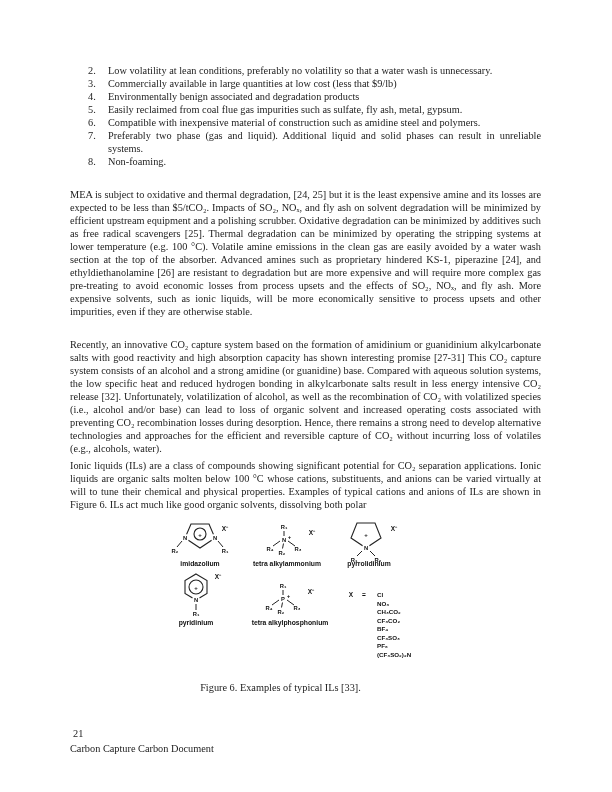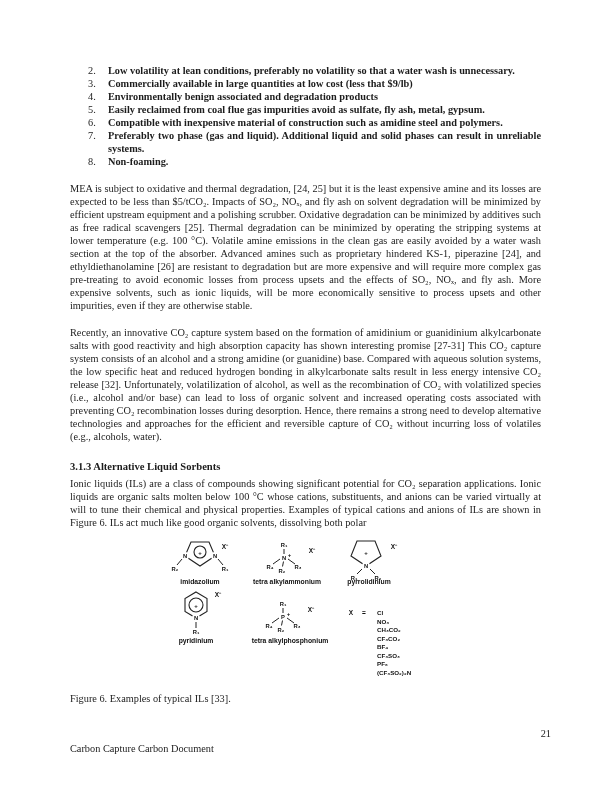--- a/index.html
+++ b/index.html
@@ -6,27 +6,27 @@
   html,body { background:#ffffff; }
   .page {
     position:relative; width:612px; height:792px; background:#fff;
     color:#1c1c1c; font-family:"Liberation Serif", serif;
     font-size:10.3px; line-height:13px; overflow:hidden;
   }
   .content { position:absolute; left:70px; top:64px; width:471px; }
   .num-list { }
   .li { display:flex; }
   .li-num { flex:0 0 20px; margin-left:18px; }
-  .li-text { flex:1; text-align:justify;font-weight:bold; }
-  .para { text-align:justify; margin-top:14px; }
+  .li-text { flex:1; text-align:justify; }
+  .para { text-align:justify; margin-top:20px; }
   .heading { font-weight:bold; font-size:10.6px; margin-top:17px; }
   .para-after-heading { margin-top:4px; }
   .figure-wrap { margin-top:10px; margin-left:100px; width:252px; }
-  .caption { margin-top:10px; margin-right:50px; }
-  .pagenum { position:absolute; top:727px; left:80px; width:471px; text-align:right; }
+  .caption { text-align:center; margin-top:17px; margin-right:50px; }
+  .pagenum { position:absolute; top:727px; left:73px; width:471px; }
   .footer { position:absolute; top:742px; left:70px; }
 
   
   svg .bond { stroke:#222; stroke-width:1; }
   svg .ring { stroke:#222; stroke-width:1.1; fill:none; }
   svg .mask { fill:#ffffff; }
   svg text { fill:#111; }
   svg .atom { font:bold 5.8px "Liberation Sans", sans-serif; text-anchor:middle; }
   svg .rsub { font:bold 5.8px "Liberation Sans", sans-serif; text-anchor:middle; }
   svg .xneg { font:bold 6.5px "Liberation Sans", sans-serif; text-anchor:middle; }
@@ -48,41 +48,40 @@
       <div class="li">
         <span class="li-num">3.</span>
         <span class="li-text">Commercially available in large quantities at low cost (less that $9/lb)</span>
       </div>
       <div class="li">
         <span class="li-num">4.</span>
         <span class="li-text">Environmentally benign associated and degradation products</span>
       </div>
       <div class="li">
         <span class="li-num">5.</span>
-        <span class="li-text">Easily reclaimed from coal flue gas impurities avoid as sulfate, fly ash, metal, gypsum.</span>
+        <span class="li-text">Easily reclaimed from coal flue gas impurities such as sulfate, fly ash, metal, gypsum.</span>
       </div>
       <div class="li">
         <span class="li-num">6.</span>
         <span class="li-text">Compatible with inexpensive material of construction such as amidine steel and polymers.</span>
       </div>
       <div class="li">
         <span class="li-num">7.</span>
         <span class="li-text">Preferably two phase (gas and liquid). Additional liquid and solid phases can result in unreliable systems.</span>
       </div>
       <div class="li">
         <span class="li-num">8.</span>
         <span class="li-text">Non-foaming.</span>
       </div>
     </div>
 
     <p class="para">MEA is subject to oxidative and thermal degradation, [24, 25] but it is the least expensive amine and its losses are expected to be less than $5/tCO₂. Impacts of SO₂, NOₓ, and fly ash on solvent degradation will be minimized by efficient upstream equipment and a polishing scrubber.  Oxidative degradation can be minimized by additives such as free radical scavengers [25].  Thermal degradation can be minimized by operating the stripping systems at lower temperature (e.g. 100 °C).  Volatile amine emissions in the clean gas are easily avoided by a water wash section at the top of the absorber. Advanced amines such as proprietary hindered KS-1, piperazine [24], and ethyldiethanolamine [26] are resistant to degradation but are more expensive and will require more complex gas pre-treating to avoid economic losses from process upsets and the effects of SO₂, NOₓ, and fly ash. More expensive solvents, such as ionic liquids, will be more economically sensitive to process upsets and other impurities, even if they are otherwise stable.</p>
 
     <p class="para">Recently, an innovative CO₂ capture system based on the formation of amidinium or guanidinium alkylcarbonate salts with good reactivity and high absorption capacity has shown interesting promise [27-31] This CO₂ capture system consists of an alcohol and a strong amidine (or guanidine) base. Compared with aqueous solution systems, the low specific heat and reduced hydrogen bonding in alkylcarbonate salts result in less energy intensive CO₂ release [32]. Unfortunately, volatilization of alcohol, as well as the recombination of CO₂ with volatilized species (i.e., alcohol and/or base) can lead to loss of organic solvent and increased operating costs associated with preventing CO₂ recombination losses during desorption. Hence, there remains a strong need to develop alternative technologies and approaches for the efficient and reversible capture of CO₂ without incurring loss of volatiles (e.g., alcohols, water).</p>
 
-    <h3 class="heading">3.1.3 Alternative Liquid Sorbents</h3>
 
     <p class="para para-after-heading">Ionic liquids (ILs) are a class of compounds showing significant potential for CO₂ separation applications. Ionic liquids are organic salts molten below 100 °C whose cations, substituents, and anions can be varied virtually at will to tune their chemical and physical properties.  Examples of typical cations and anions of ILs are shown in Figure 6.  ILs act much like good organic solvents, dissolving both polar</p>
 
     <div class="figure-wrap">
       <svg width="252" height="140" viewBox="0 0 252 140">
 
         <g>
           <polygon class="ring" points="21,3 39,3 45,17 30,27 15,17"></polygon>
           <circle class="ring" cx="30" cy="13" r="6"></circle>
           <text class="plus" x="30" y="15.5">+</text>

